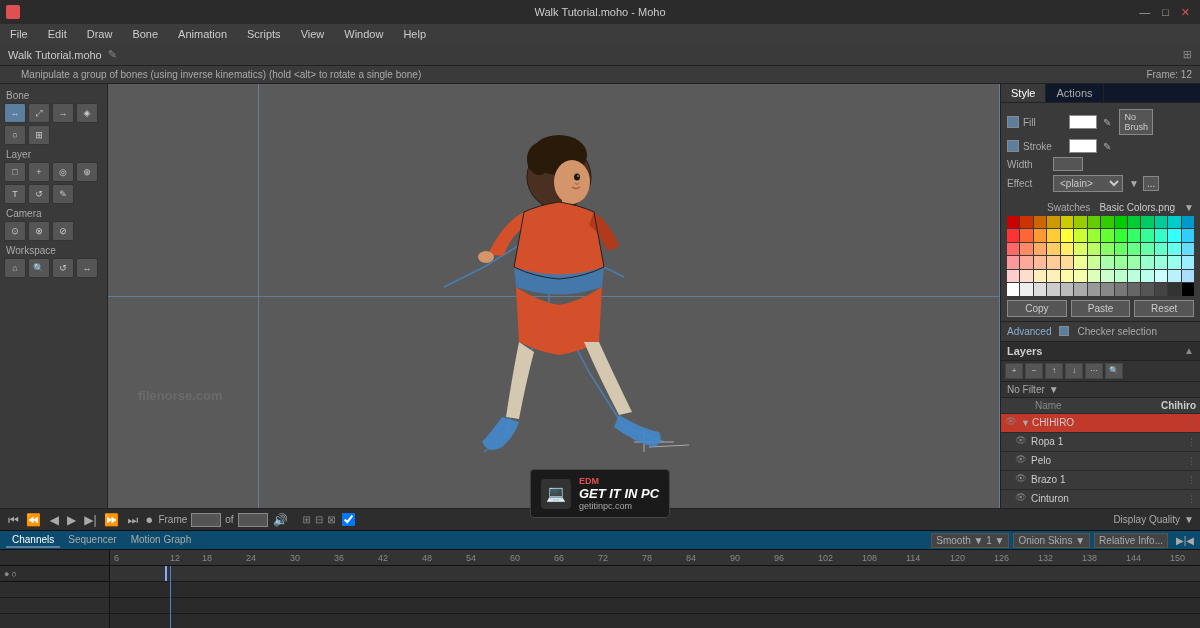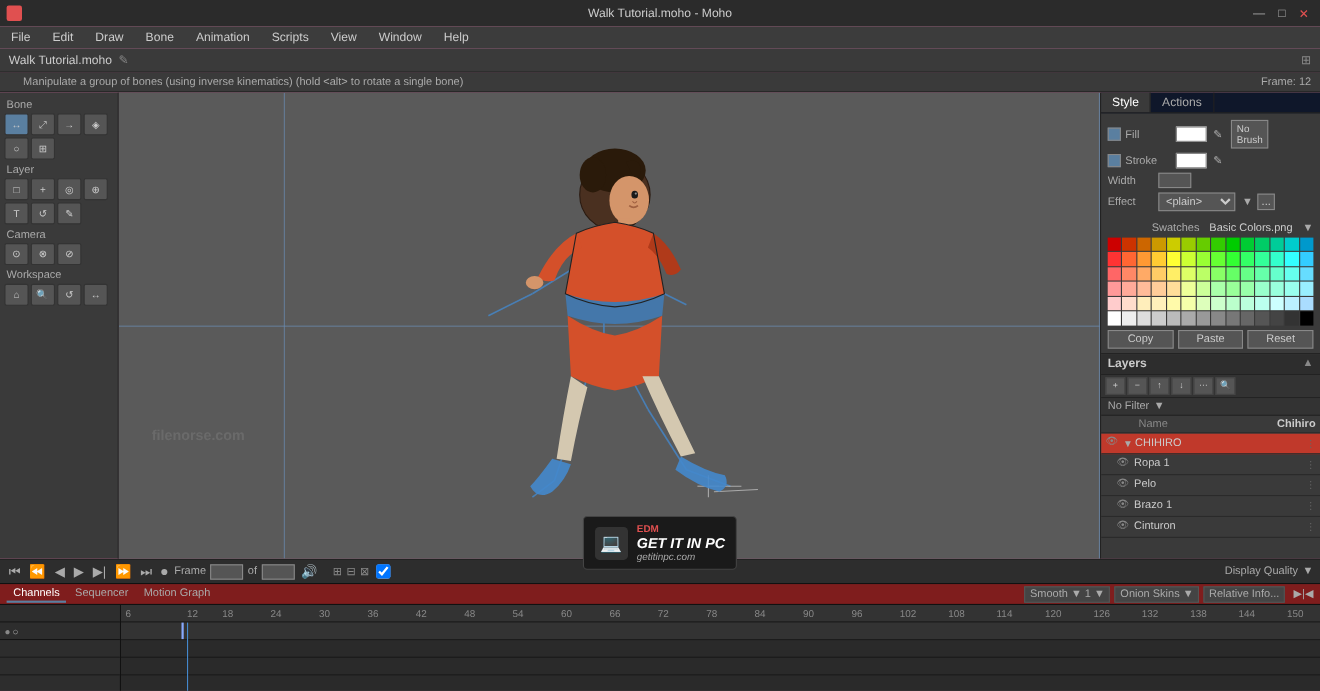--- a/index.html
+++ b/index.html
@@ -424,21 +424,21 @@
     
     #timeline-area {
       height: 100px;
       background: #2a2a2a;
       border-top: 1px solid #111;
       display: flex;
       flex-direction: column;
     }
     #timeline-tabs {
       height: 20px;
-      background: #7f1d1d;
+      background: #0c4a6e;
       display: flex;
       align-items: center;
       padding: 0 6px;
       gap: 2px;
       border-bottom: 1px solid #111;
     }
     .timeline-tab {
       color: #aaa;
       font-size: 10px;
       padding: 1px 6px;
@@ -544,21 +544,20 @@
     }
     #edm-badge .badge-text-main {
       color: #fff;
       font-size: 13px;
       font-weight: bold;
       font-style: italic;
     }
     #edm-badge .badge-text-sub {
       color: #aaa;
       font-size: 9px;
-      font-style: italic;
     }
 
     
     ::-webkit-scrollbar { width: 6px; height: 6px; }
     ::-webkit-scrollbar-track { background: #222; }
     ::-webkit-scrollbar-thumb { background: #555; border-radius: 3px; }
   </style>
 </head>
 <body>
 
@@ -852,20 +851,25 @@
             <div class="color-cell" style="background: rgb(51, 51, 51);"></div>
             <div class="color-cell" style="background: rgb(0, 0, 0);"></div>
           </div>
         <div class="swatches-actions">
           <button class="swatch-btn">Copy</button>
           <button class="swatch-btn">Paste</button>
           <button class="swatch-btn">Reset</button>
         </div>
       </div>
 
+      <div id="advanced-section">
+        <span class="advanced-link">Advanced</span>
+        <span class="checker-checkbox"></span>
+        <span class="checker-label">Checker selection</span>
+      </div>
 
       <div id="layers-section">
         <div id="layers-header">
           <span class="layers-title">Layers</span>
           <span style="color:#888; font-size:10px;">▲</span>
         </div>
         <div id="layers-toolbar">
           <div class="layers-tool-btn">+</div>
           <div class="layers-tool-btn">−</div>
           <div class="layers-tool-btn">↑</div>

